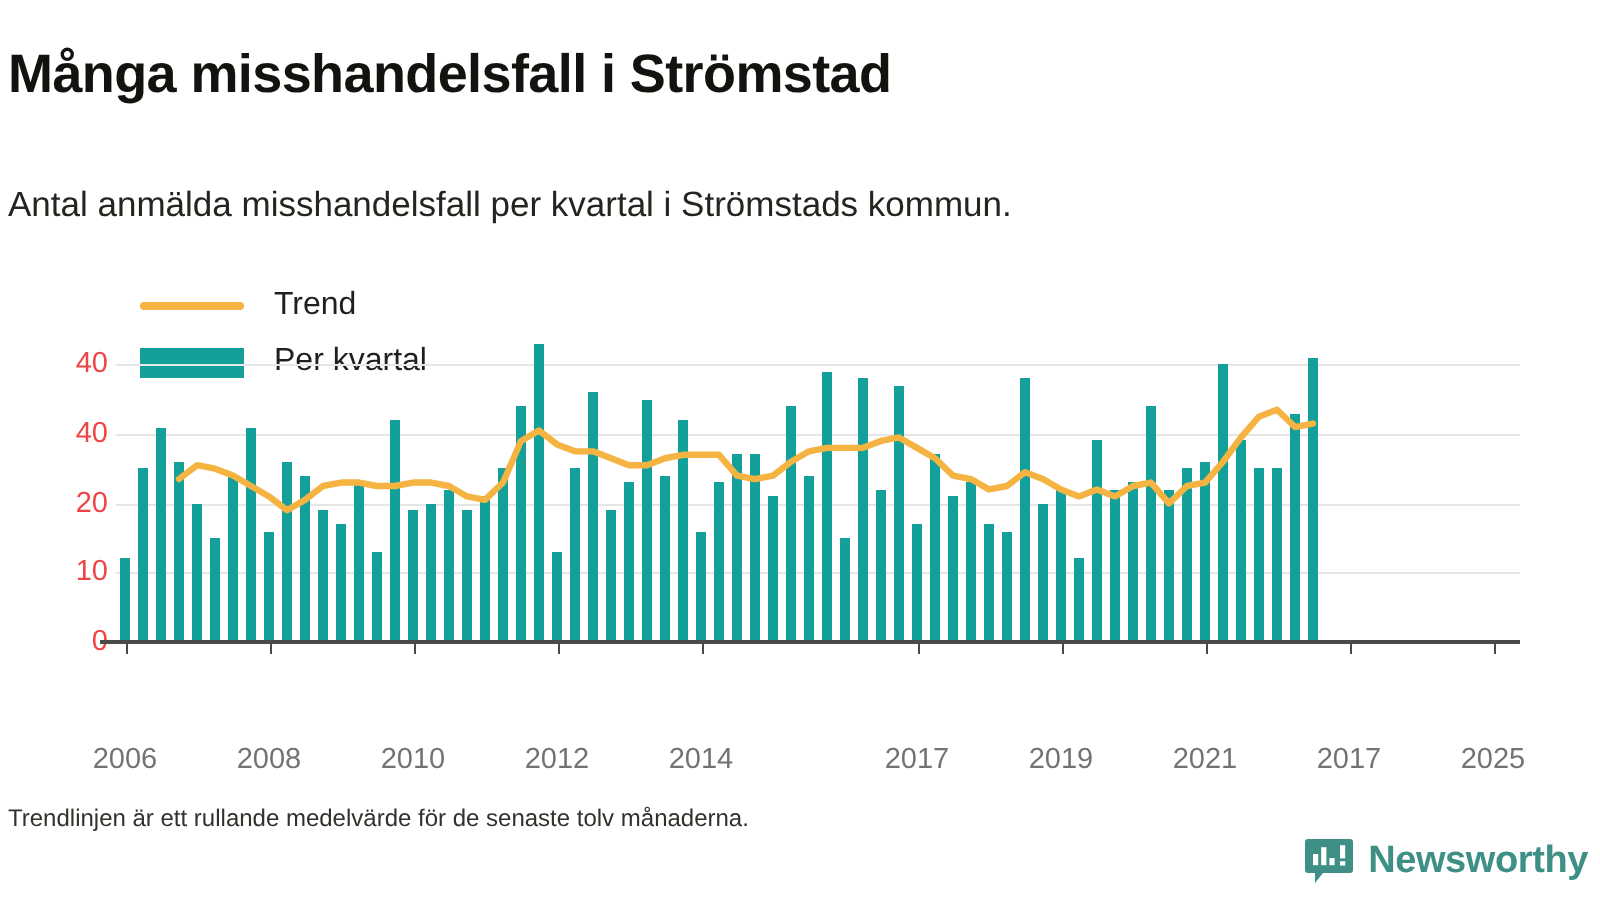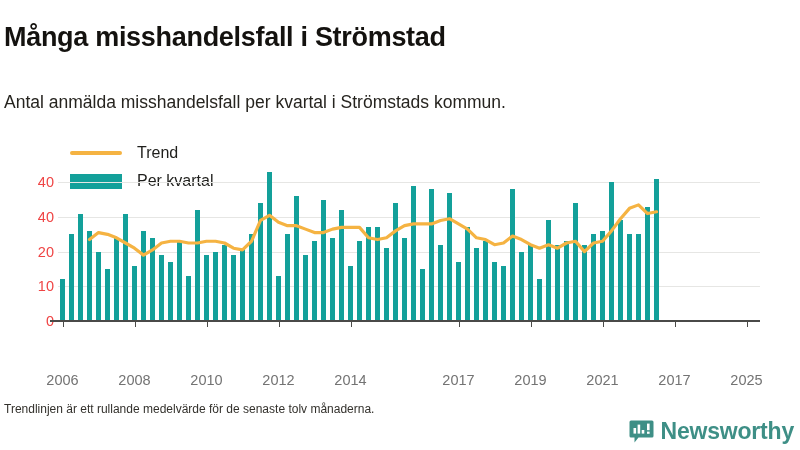--- a/index.html
+++ b/index.html
@@ -23,21 +23,21 @@
   }
   #footnote {
     position:absolute; left:4px; top:390px;
     font-size:12px; color:#33312c; white-space:nowrap;
   }
   #brand {
     position:absolute; right:6px; top:418px;
     display:flex; align-items:center; gap:7px;
   }
   #brand .bmark { width:25px; height:25px; position:relative; }
-  #brand .bname { font-size:23px; font-weight:bold; color:#3e8f86; letter-spacing:-0.2px; }
+  #brand .bname { font-size:19px; font-weight:bold; color:#3e8f86; letter-spacing:-0.2px; }
 
   
   #chart { position:absolute; left:0; top:128px; width:800px; height:230px; }
   #plot {
     position:absolute; left:58px; top:37px;
     width:702px; height:156px;
   }
   .gridline { position:absolute; left:0; width:100%; height:1px; background:#e6e6e4; }
   .axisline { position:absolute; left:-8px; width:710px; height:1.6px; background:#4a4a48; bottom:-0.8px; }
   .ytick {

